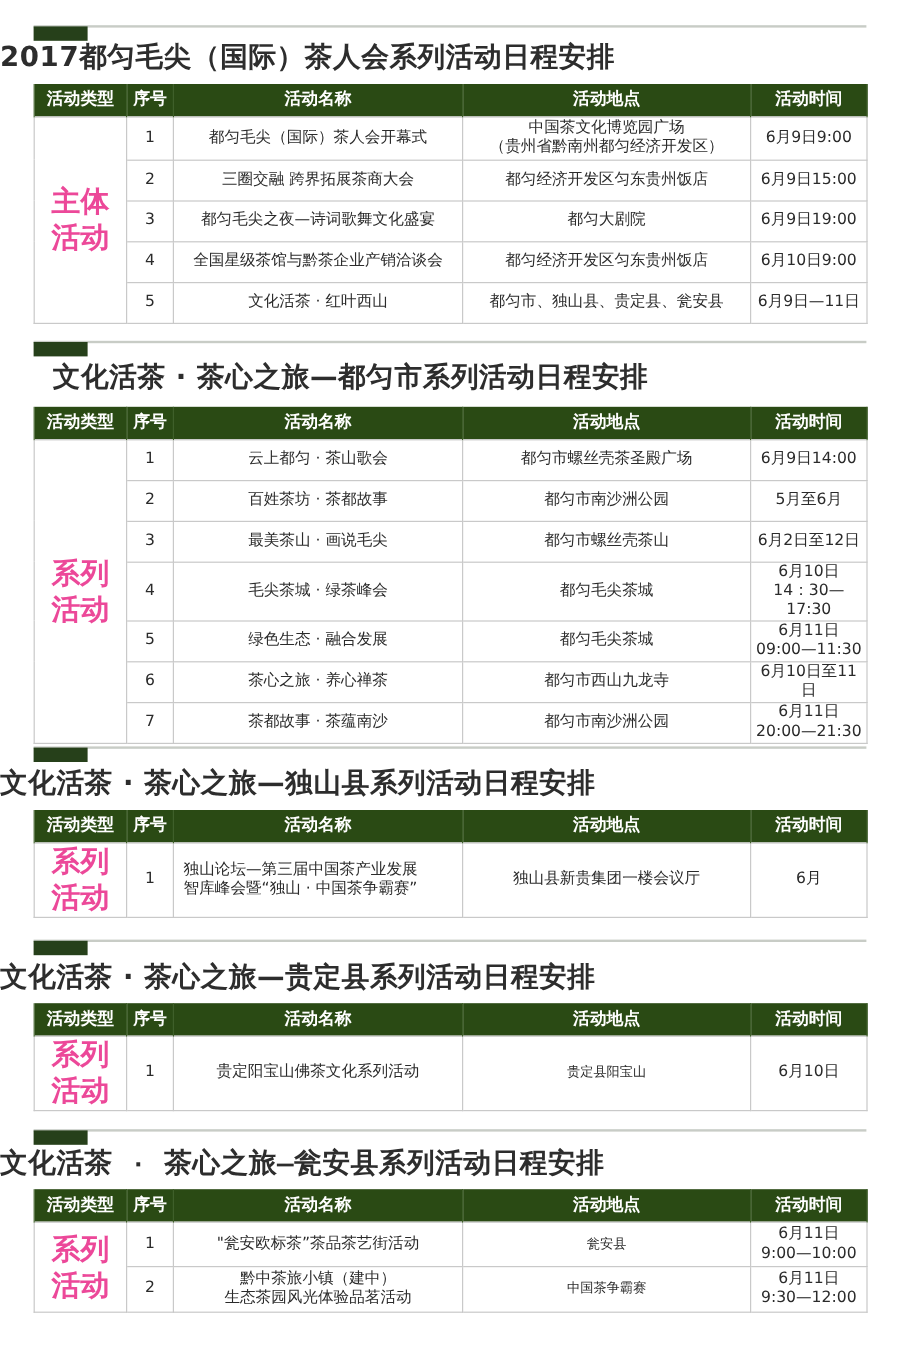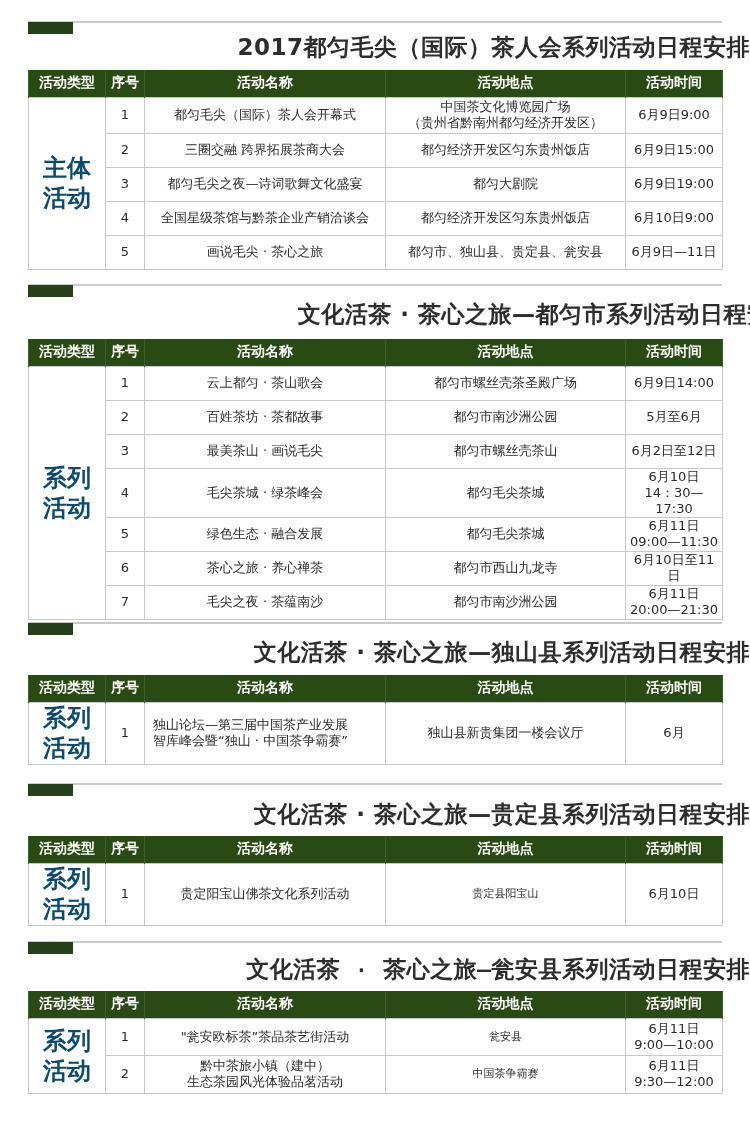--- a/index.html
+++ b/index.html
@@ -1,25 +1,25 @@
 <!DOCTYPE html>
 <html><head>
 <meta charset="utf-8">
 <style>
   * { margin: 0; padding: 0; box-sizing: border-box; }
   html, body { width: 750px; height: 1125px; background: #ffffff; overflow: hidden; }
   body { font-family: "DejaVu Sans", "Liberation Sans", sans-serif; color: #2a2a2a; position: relative; }
   .section { position: absolute; left: 0; width: 750px; }
   .topline { position: absolute; left: 28px; width: 694px; height: 2px; background: #c8ccc6; top: 0; }
   .accent { position: absolute; left: 28px; top: 0px; width: 45px; height: 12px; background: #26401a; }
-  .title { position: absolute; left: 0; width: 750px; text-align: right; font-weight: bold; font-size: 23px; color: #2d2d2d; letter-spacing: 0.5px; white-space: nowrap; }
+  .title { position: absolute; left: 0; width: 750px; text-align: left; font-weight: bold; font-size: 23px; color: #2d2d2d; letter-spacing: 0.5px; white-space: nowrap; }
   table { position: absolute; left: 28px; width: 694px; border-collapse: collapse; table-layout: fixed; }
   th { background: #2a4a14; color: #ffffff; font-weight: bold; font-size: 14px; height: 27px; text-align: center; border-left: 1px solid #3f5f2a; border-right: 1px solid #3f5f2a; white-space: nowrap; }
   td { border: 1px solid #c9c9c9; font-size: 13px; text-align: center; vertical-align: middle; color: #2b2b2b; line-height: 16px; padding: 0 2px; }
-  td.type { font-size: 24px; font-weight: bold; line-height: 30px; color: #0c4a6e; }
+  td.type { font-size: 24px; font-weight: bold; line-height: 30px; color: #ec4899; }
   td.seq { font-size: 13px; }
   td.time { font-size: 13px; white-space: pre-line; }
   td.multi { white-space: pre-line; }
   td.small { font-size: 11px; }
   td.left { text-align: left; padding-left: 8px; }
 </style>
 </head>
 <body>
 
 <div class="section" style="top:21px;">
@@ -66,21 +66,21 @@
         <td class="time">6月9日19:00</td>
       </tr>
       <tr style="height:34px;">
         <td class="seq">4</td>
         <td>全国星级茶馆与黔茶企业产销洽谈会</td>
         <td>都匀经济开发区匀东贵州饭店</td>
         <td class="time">6月10日9:00</td>
       </tr>
       <tr style="height:34px;">
         <td class="seq">5</td>
-        <td>画说毛尖 · 茶心之旅</td>
+        <td>文化活茶 · 红叶西山</td>
         <td>都匀市、独山县、贵定县、瓮安县</td>
         <td class="time">6月9日—11日</td>
       </tr>
     </tbody>
   </table>
 </div>
 
 <div class="section" style="top:284px;">
   <div class="topline"></div>
   <div class="accent" style="top:1px;"></div>
@@ -138,21 +138,21 @@
 09:00—11:30</td>
       </tr>
       <tr style="height:34px;">
         <td class="seq">6</td>
         <td>茶心之旅 · 养心禅茶</td>
         <td>都匀市西山九龙寺</td>
         <td class="time">6月10日至11日</td>
       </tr>
       <tr style="height:34px;">
         <td class="seq">7</td>
-        <td>毛尖之夜 · 茶蕴南沙</td>
+        <td>茶都故事 · 茶蕴南沙</td>
         <td>都匀市南沙洲公园</td>
         <td class="time">6月11日
 20:00—21:30</td>
       </tr>
     </tbody>
   </table>
 </div>
 
 <div class="section" style="top:622px;">
   <div class="topline"></div>

